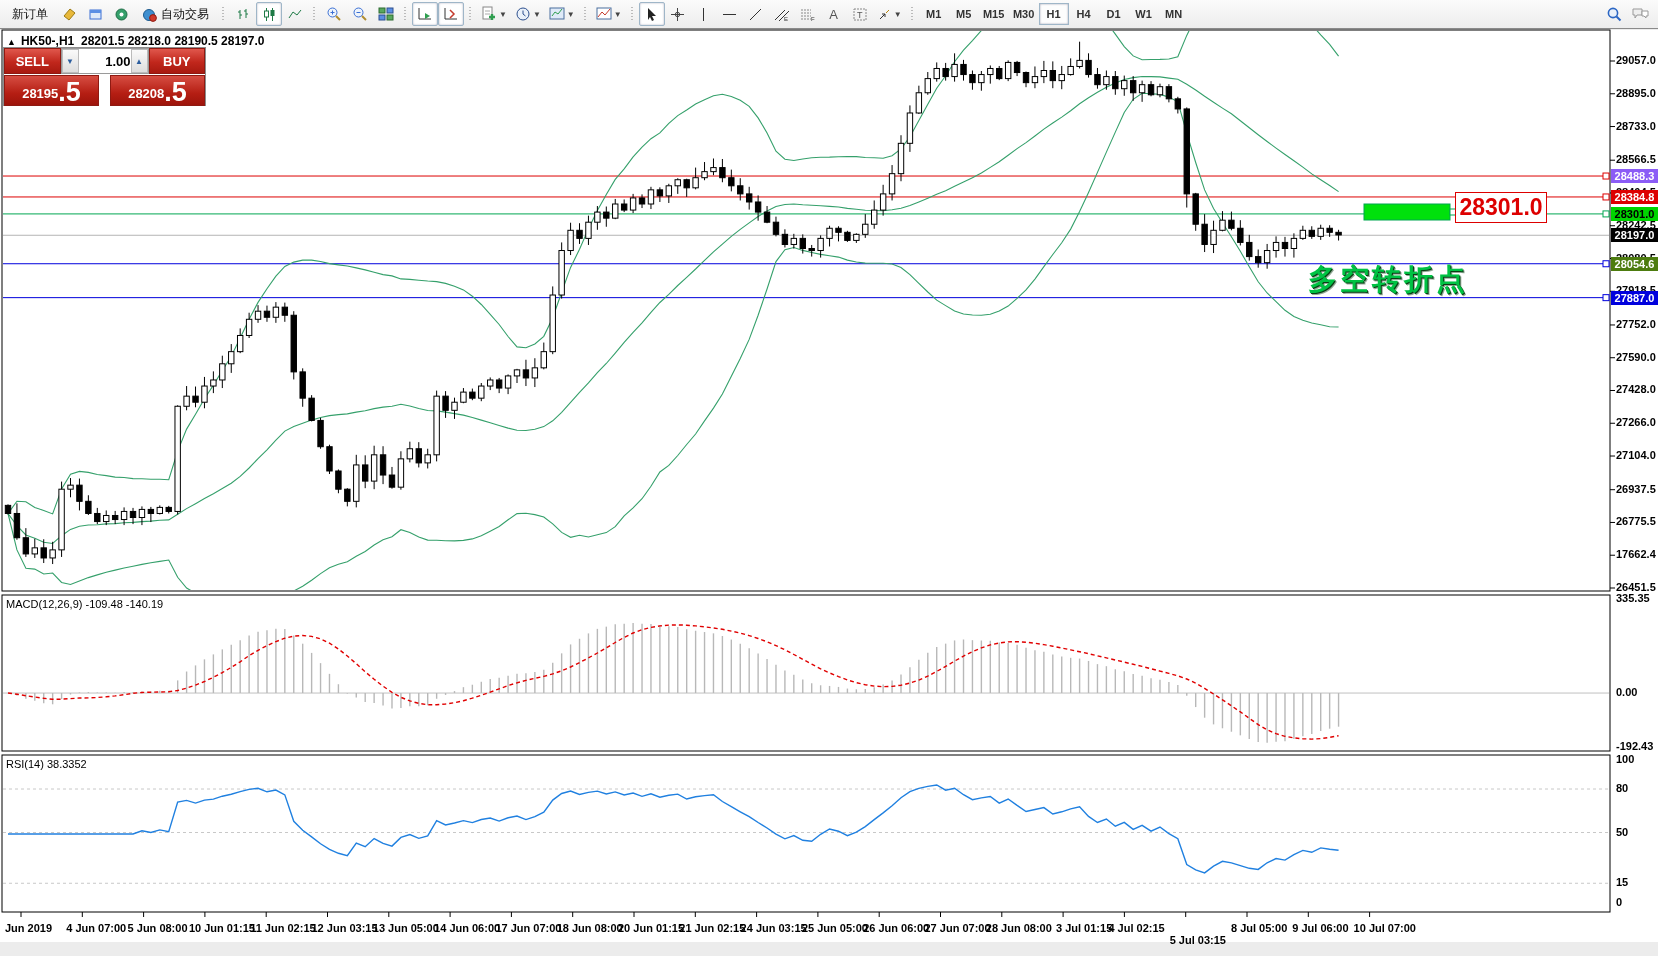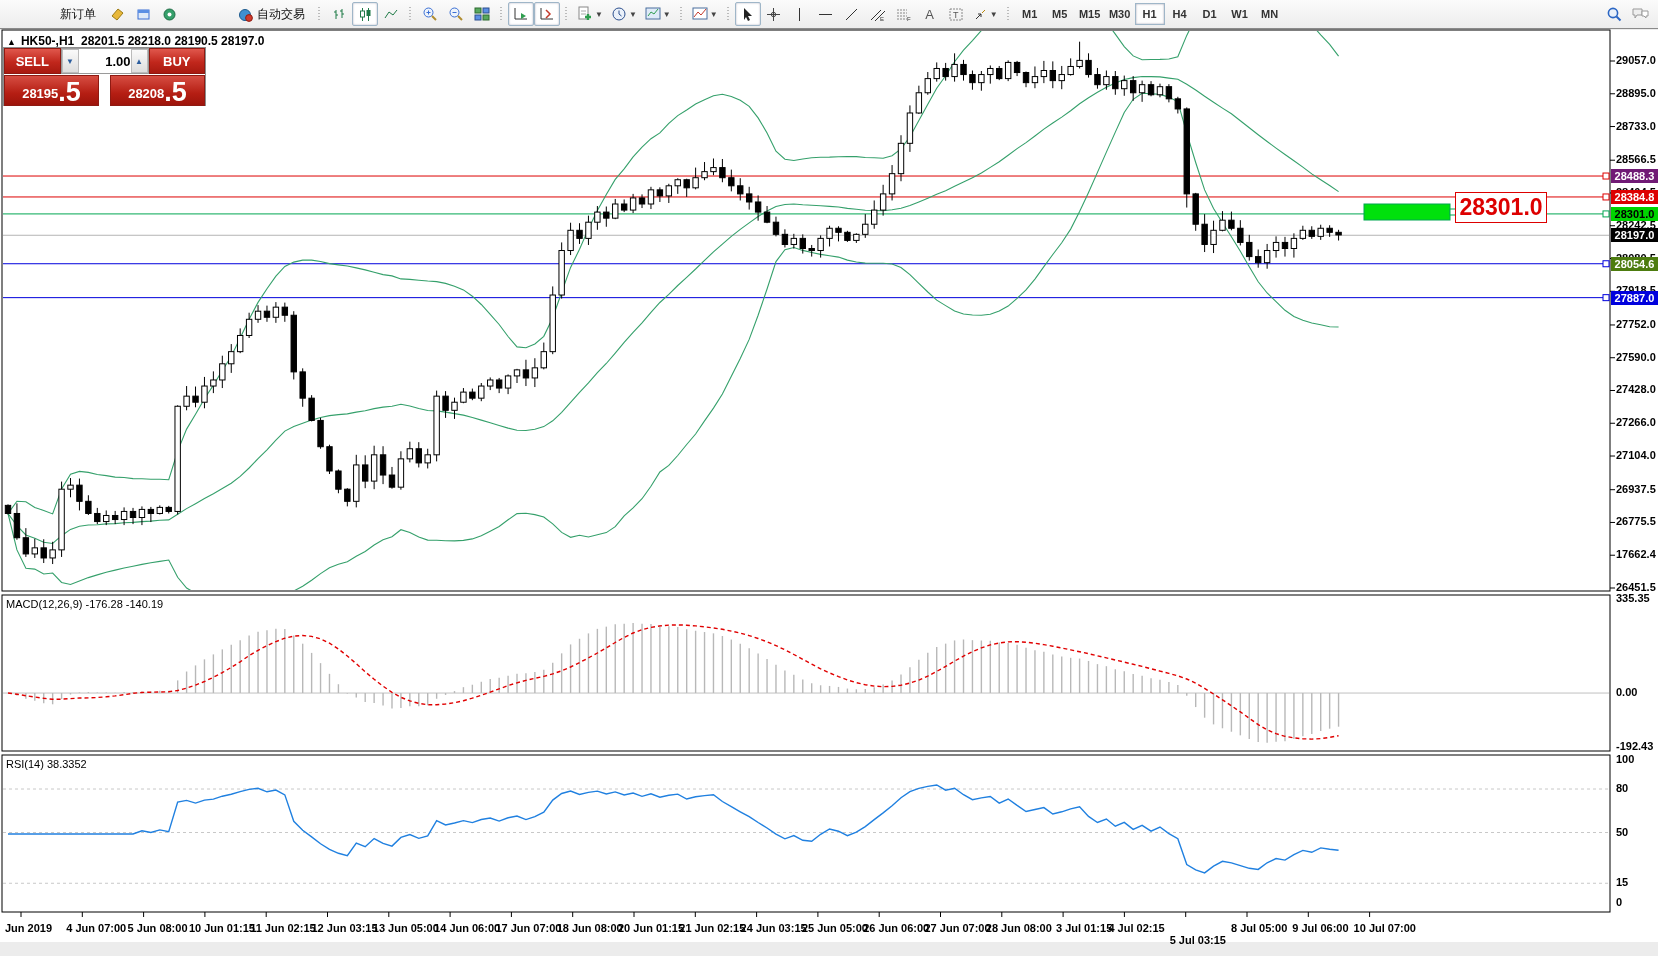--- a/index.html
+++ b/index.html
@@ -8,21 +8,21 @@
   .app { position:relative; width:1658px; height:956px; }
 
   
   .toolbar { position:absolute; left:0; top:0; width:1658px; height:29px;
     background:linear-gradient(#fbfbfb,#ededed); border-bottom:1px solid #8a8a8a;
     display:flex; align-items:center; padding:0 4px; z-index:30; }
   .tb { height:24px; min-width:26px; display:flex; align-items:center; justify-content:center;
     border:1px solid transparent; border-radius:2px; padding:0 3px; cursor:default;
     font-size:12px; color:#111; }
   .tb.on { background:#fff; border:1px solid #9fb6c8; box-shadow:inset 0 0 2px #aab; }
-  .tb.txt { padding:0 7px;margin-left:48px; }
+  .tb.txt { padding:0 7px; }
   .tb .cap { margin-left:4px; }
   .caret { font-size:8px; color:#444; margin-left:2px; }
   .sep { width:9px; height:22px; margin:0 2px;
     background:repeating-linear-gradient(#bbb 0 1px, transparent 1px 3px);
     background-size:2px 14px; background-position:3px 4px; background-repeat:no-repeat; }
   .tf { height:22px; min-width:30px; font-size:11px; font-weight:700; color:#333;
     display:flex; align-items:center; justify-content:center; border:1px solid transparent; }
   .tf.on { background:#fdfdfd; border:1px solid #9fb6c8; box-shadow:inset 0 0 2px #99a; }
   .tb-right { margin-left:auto; display:flex; align-items:center; }
   .gicon { display:inline-block; line-height:0; }
@@ -853,43 +853,44 @@
           <span class="big">.5</span>
       </div>
       <div class="price-box">
         <span class="small">28208</span>
           <span class="big">.5</span>
       </div>
     </div>
   </div>
 
   <div class="overlay hl-label">28301.0</div>
-
-  <div class="overlay indlab" style="left:6px;top:598px;">MACD(12,26,9) -176.28 -140.19</div>
+  <div class="overlay annot">多空转折点</div>
+
+  <div class="overlay indlab" style="left:6px;top:598px;">MACD(12,26,9) -109.48 -140.19</div>
   <div class="overlay indlab" style="left:6px;top:758px;">RSI(14) 38.3352</div>
 
   <div id="gen">
       <div class="overlay ticklab" style="top:54px;">29057.0</div>
       <div class="overlay ticklab" style="top:86.76683937823834px;">28895.0</div>
       <div class="overlay ticklab" style="top:119.53367875647669px;">28733.0</div>
       <div class="overlay ticklab" style="top:153.21070811744386px;">28566.5</div>
       <div class="overlay ticklab" style="top:185.97754749568222px;">28404.5</div>
       <div class="overlay ticklab" style="top:218.74438687392055px;">28242.5</div>
       <div class="overlay ticklab" style="top:251.5112262521589px;">28080.5</div>
       <div class="overlay ticklab" style="top:284.27806563039724px;">27918.5</div>
       <div class="overlay ticklab" style="top:317.95509499136443px;">27752.0</div>
       <div class="overlay ticklab" style="top:350.72193436960276px;">27590.0</div>
       <div class="overlay ticklab" style="top:383.4887737478411px;">27428.0</div>
       <div class="overlay ticklab" style="top:416.2556131260794px;">27266.0</div>
       <div class="overlay ticklab" style="top:449.0224525043178px;">27104.0</div>
       <div class="overlay ticklab" style="top:482.69948186528495px;">26937.5</div>
       <div class="overlay ticklab" style="top:515.4663212435233px;">26775.5</div>
       <div class="overlay ticklab" style="top:548.2331606217617px;">17662.4</div>
       <div class="overlay ticklab" style="top:581px;">26451.5</div>
-      <div class="overlay tag" style="top: 169.028px; background: #701a75; color: rgb(255, 255, 255);">28488.3</div>
+      <div class="overlay tag" style="top: 169.028px; background: #8b5cf6; color: rgb(255, 255, 255);">28488.3</div>
       <div class="overlay tag" style="top: 189.962px; background: rgb(221, 0, 0); color: rgb(255, 255, 255);">28384.8</div>
       <div class="overlay tag" style="top: 206.912px; background: rgb(0, 212, 0); color: rgb(0, 0, 0);">28301.0</div>
       <div class="overlay tag" style="top: 256.75px; background: #4d7c0f; color: rgb(255, 255, 255);">28054.6</div>
       <div class="overlay tag" style="top: 290.649px; background: rgb(0, 0, 221); color: rgb(255, 255, 255);">27887.0</div>
       <div class="overlay tag" style="top: 227.947px; background: rgb(0, 0, 0); color: rgb(255, 255, 255);">28197.0</div>
       <div class="overlay ticklab" style="top:592px;">335.35</div>
       <div class="overlay ticklab" style="top:686.0388040471408px;">0.00</div>
       <div class="overlay ticklab" style="top:740px;">-192.43</div>
       <div class="overlay ticklab" style="top:753px;">100</div>
       <div class="overlay ticklab" style="top:782px;">80</div>

